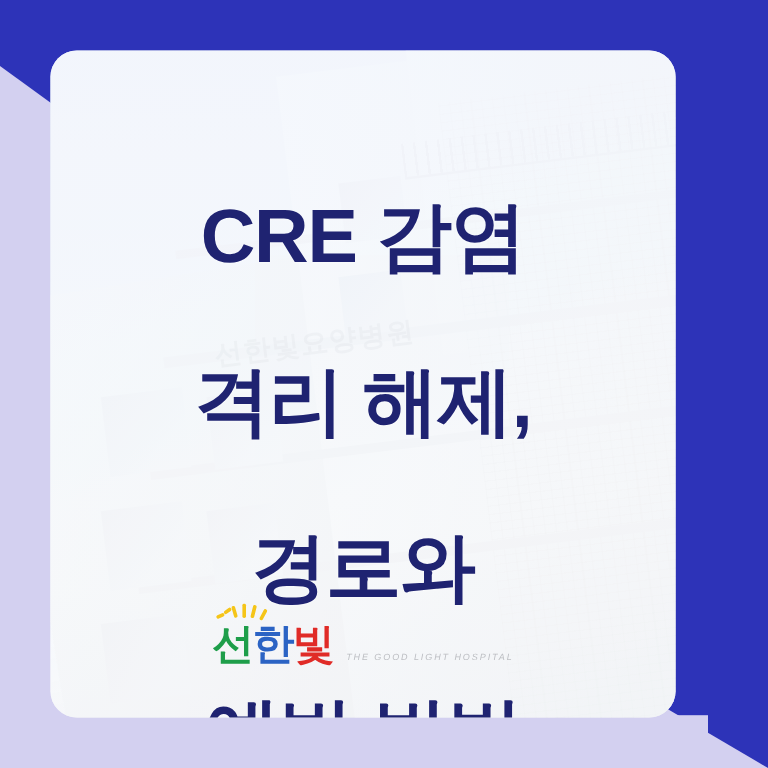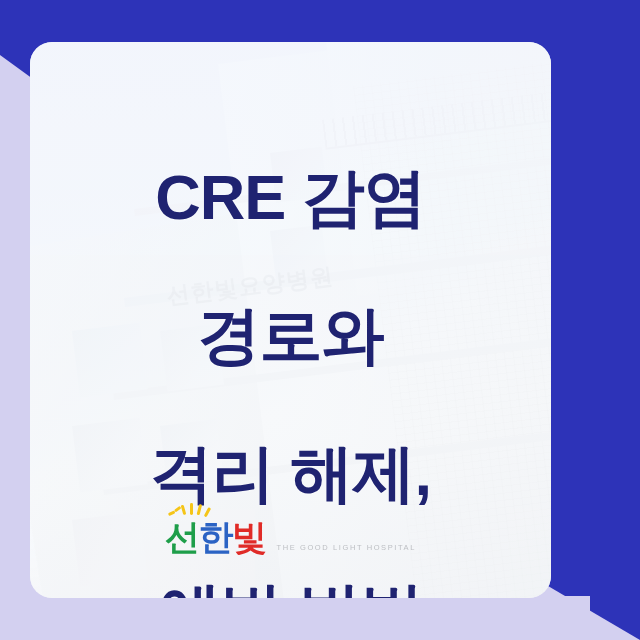--- a/index.html
+++ b/index.html
@@ -61,21 +61,21 @@
     left: 290px;
     top: 596px;
     width: 300px;
     height: 46px;
     background: #D3D0F0;
   }
 
   
   #card {
     position: absolute;
-    left: 30px;
+    left: 42px;
     top: 42px;
     width: 521px;
     height: 556px;
     border-radius: 22px;
     overflow: hidden;
     background: linear-gradient(160deg, #e8eef7 0%, #eef3f9 30%, #f7f9fb 62%, #f2f4f7 100%);
   }
 
   
   #photo {
@@ -229,20 +229,21 @@
   .sh { font-size: 35px; font-weight: 800; letter-spacing: -1.5px; }
   #sh-1 { color: #1E9E4A; }
   #sh-2 { color: #2B63C4; }
   #sh-3 { color: #E02B27; }
   #logo-word-wrap {
     position: relative;
     display: flex;
     flex-direction: column;
     justify-content: flex-end;
     margin-left: 4px;
+    font-style: italic;
   }
   #logo-eng {
     font-size: 7.5px;
     letter-spacing: 1.6px;
     color: rgba(120,122,128,0.45);
     margin-bottom: 2px;
     white-space: nowrap;
   }
   #logo-word {
     font-size: 29px;
@@ -282,22 +283,22 @@
       <div class="win" style="left:25%; top:52%; width:11%; height:11%;"></div>
       <div class="win" style="left:25%; top:69%; width:11%; height:11%;"></div>
       <div class="win" style="left:46%; top:20%; width:10%; height:9%;"></div>
       <div class="win" style="left:46%; top:34%; width:10%; height:9%;"></div>
       <div id="facade-sign">선한빛요양병원</div>
       <div id="veil"></div>
     </div>
 
     <div id="headline">
       <span class="hl-line">CRE 감염</span>
+      <span class="hl-line">격리 해제,</span>
       <span class="hl-line">경로와</span>
-      <span class="hl-line">격리 해제,</span>
       <span class="hl-line">예방 방법</span>
     </div>
 
     <div id="logo">
       <div id="logo-mark">
         <svg id="rays" viewBox="0 0 52 20">
           <g fill="#F5C518">
             <rect x="1" y="9" width="7" height="3" rx="1.4" transform="rotate(-24 4 10)"></rect>
             <rect x="7" y="5" width="7" height="3" rx="1.4" transform="rotate(-36 10 6)"></rect>
             <rect x="15" y="2" width="3" height="10" rx="1.4" transform="rotate(-16 16 7)"></rect>

